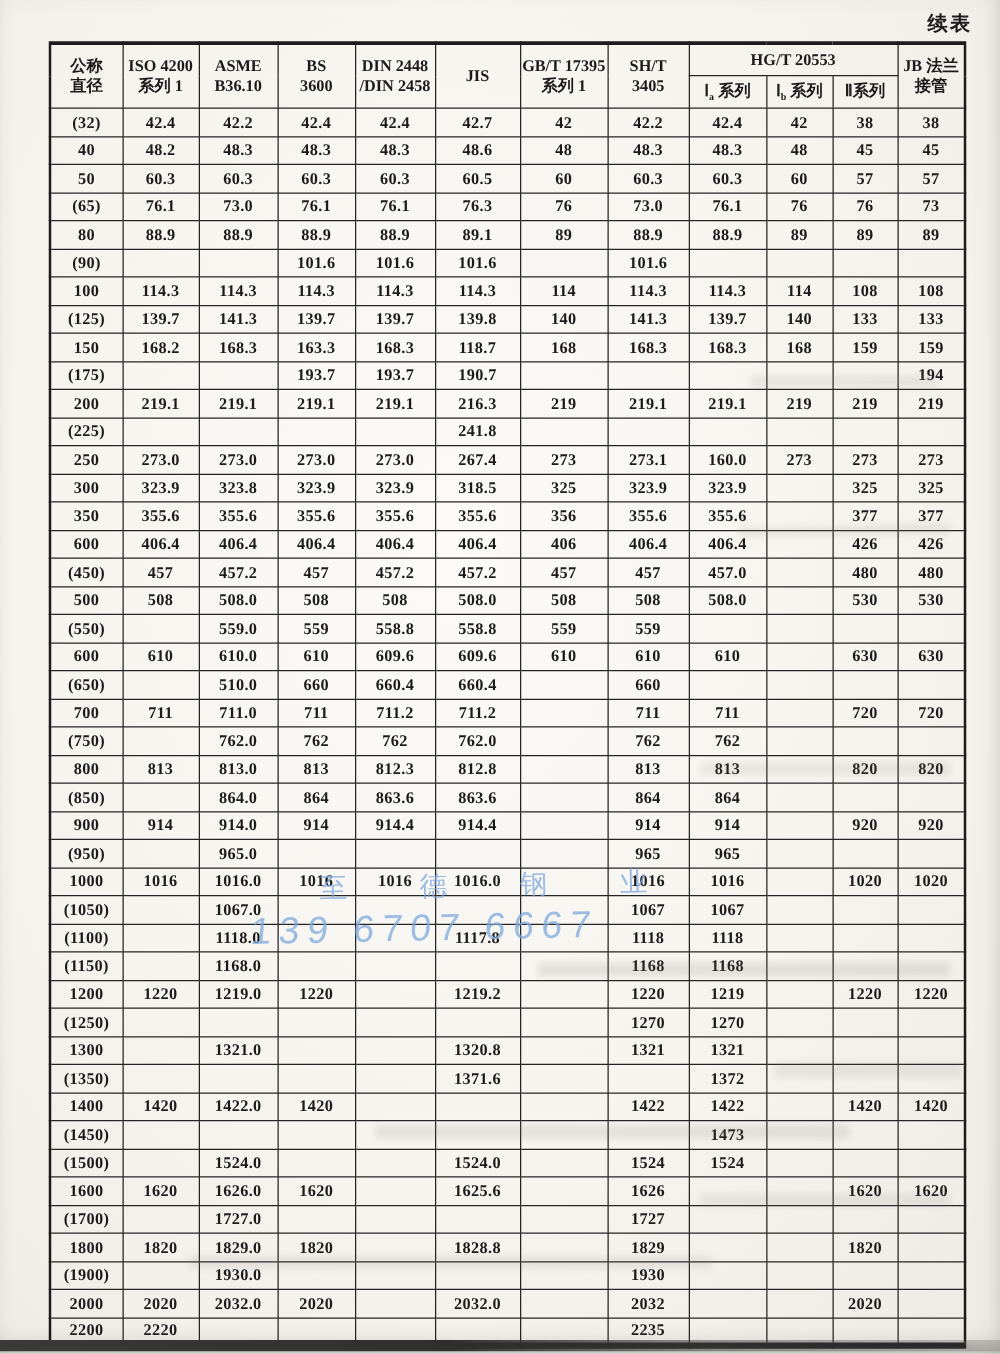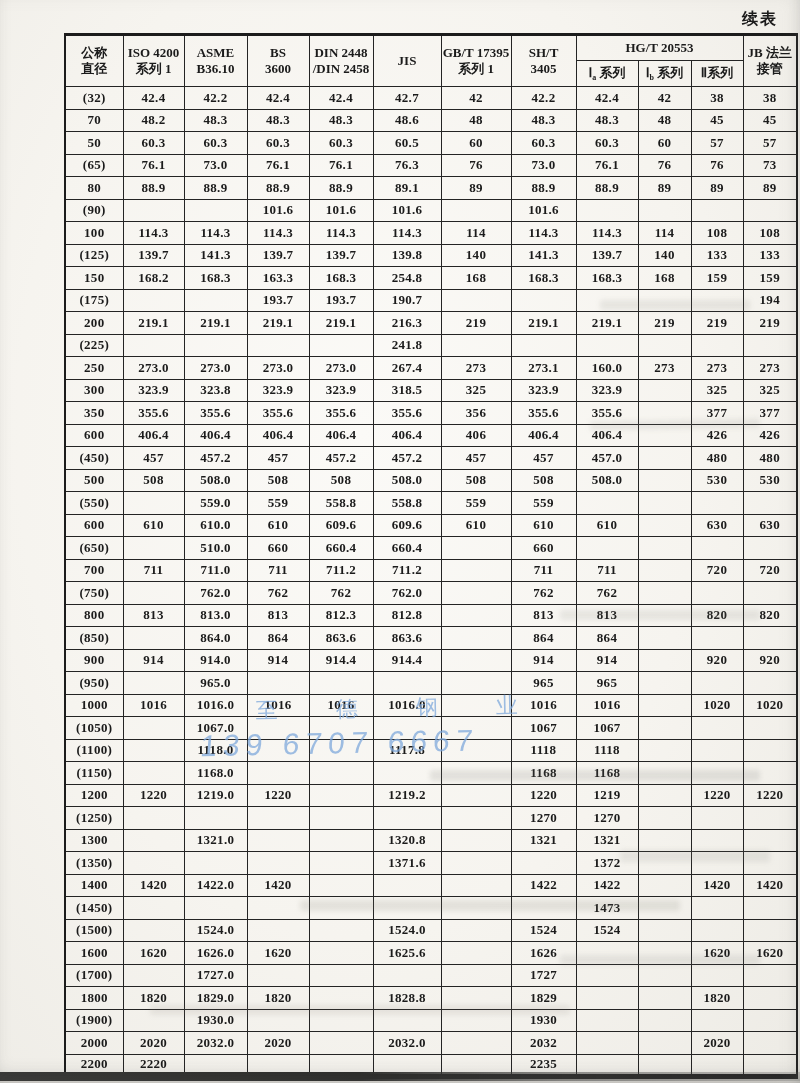--- a/index.html
+++ b/index.html
@@ -16,21 +16,21 @@
   .page::after{
     content:"";position:absolute;inset:0;pointer-events:none;
     box-shadow:inset 0 -14px 22px -14px rgba(60,60,60,.45), inset -10px 0 24px -16px rgba(120,120,120,.35);
   }
   .continued{
     position:absolute;top:9px;right:22px;
     font-size:16px;font-weight:700;color:#1c1c1c;letter-spacing:2px;
     font-family:Liberation Serif, serif;
   }
   table.std{
-    position:absolute;left:64px;top:33px;width:732px;height:1042px;
+    position:absolute;left:39px;top:33px;width:732px;height:1042px;
     border-collapse:collapse;table-layout:fixed;
     border:2px solid #1c1c1c;border-top-width:3px;border-bottom:5px solid #161616;
     background:transparent;
     padding-left:32px;
   }
   table.std th, table.std td{
     border:1px solid #242424;
     text-align:center;vertical-align:middle;
     color:#1b1b1b;padding:0 1px;
     font-family:"Liberation Serif", serif;
@@ -151,21 +151,21 @@
           <td>42.4</td>
           <td>42.7</td>
           <td>42</td>
           <td>42.2</td>
           <td>42.4</td>
           <td>42</td>
           <td>38</td>
           <td>38</td>
         </tr>
         <tr>
-          <td>70</td>
+          <td>40</td>
           <td>48.2</td>
           <td>48.3</td>
           <td>48.3</td>
           <td>48.3</td>
           <td>48.6</td>
           <td>48</td>
           <td>48.3</td>
           <td>48.3</td>
           <td>48</td>
           <td>45</td>
@@ -254,21 +254,21 @@
           <td>140</td>
           <td>133</td>
           <td>133</td>
         </tr>
         <tr>
           <td>150</td>
           <td>168.2</td>
           <td>168.3</td>
           <td>163.3</td>
           <td>168.3</td>
-          <td>254.8</td>
+          <td>118.7</td>
           <td>168</td>
           <td>168.3</td>
           <td>168.3</td>
           <td>168</td>
           <td>159</td>
           <td>159</td>
         </tr>
         <tr>
           <td>(175)</td>
           <td></td>

